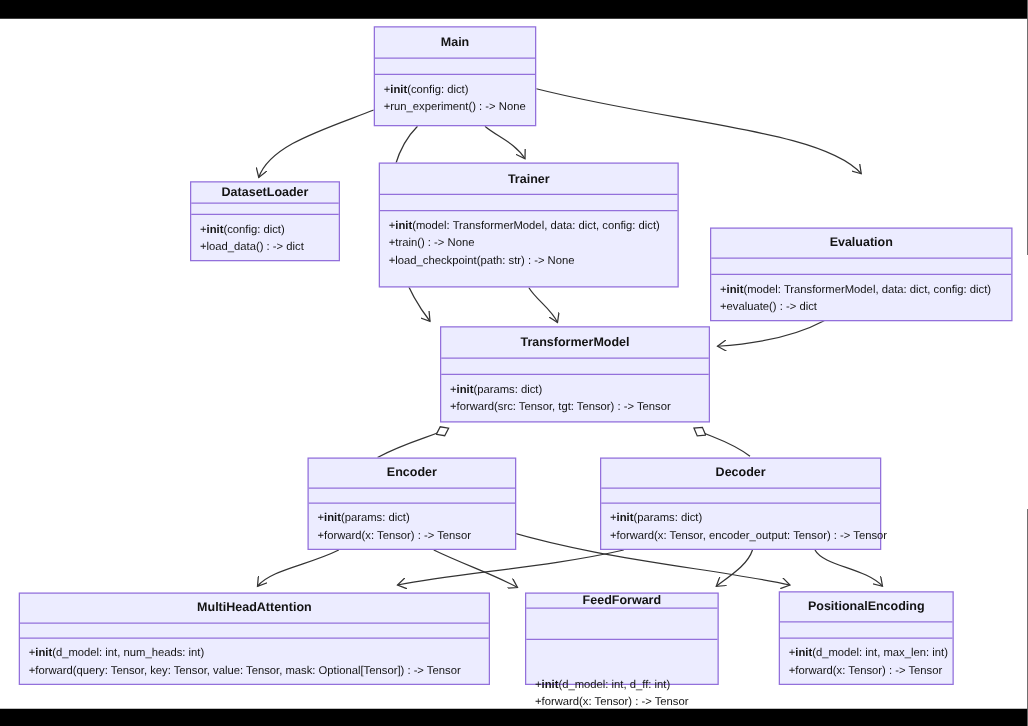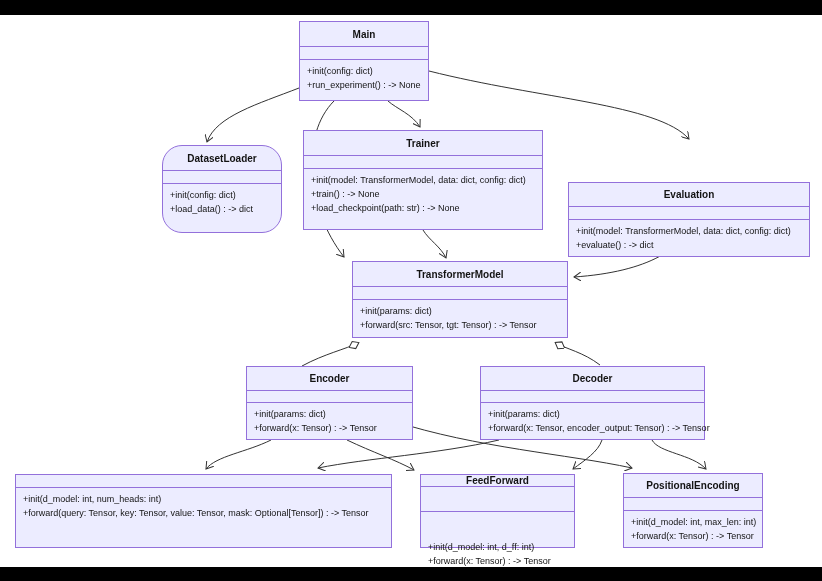--- a/index.html
+++ b/index.html
@@ -11,21 +11,21 @@
   .canvas{position:absolute;left:0;top:0;width:822px;height:581px;}
   svg.edges{position:absolute;left:0;top:0;}
   .edge{fill:none;stroke:#333333;stroke-width:1px;}
   .class-box{position:absolute;background:#ECECFF;border:1px solid #9370DB;
              box-sizing:border-box;display:flex;flex-direction:column;}
   .class-title{height:24px;border-bottom:1px solid #9370DB;font-weight:bold;font-size:10px;
                color:#131313;display:flex;align-items:center;justify-content:center;}
   .class-attrs{height:12px;border-bottom:1px solid #9370DB;}
   .class-methods{flex:1;padding:4px 7px;font-size:9px;line-height:14px;color:#131313;}
   .method-line{white-space:nowrap;}
-  .method-line b{font-weight:normal;}
+  .method-line b{font-weight:bold;}
 </style>
 </head>
 <body>
 
 <div class="page">
   <div class="canvas">
       <svg class="edges" width="822" height="581">
         <defs>
           <marker id="varrow" markerWidth="9" markerHeight="9" refX="7" refY="4.5" orient="auto" markerUnits="userSpaceOnUse">
             <path d="M0,0 L7,4.5 L0,9" fill="none" stroke="#333333" stroke-width="1"></path>
@@ -50,21 +50,21 @@
         <path d="M 652 440 C 659 453 692 454 706 469" class="edge" marker-end="url(#varrow)"></path>
       </svg>
       <div class="class-box" style="left: 299px; top: 21px; width: 130px; height: 80px;">
         <div class="class-title">Main</div>
         <div class="class-attrs"></div>
         <div class="class-methods">
           <div class="method-line">+<b>init</b>(config: dict)</div>
           <div class="method-line">+run_experiment() : -&gt; None</div>
         </div>
       </div>
-      <div class="class-box" style="left: 162px; top: 145px; width: 120px; height: 88px; border-radius: 20px;">
+      <div class="class-box" style="left: 152px; top: 145px; width: 120px; height: 64px;">
         <div class="class-title">DatasetLoader</div>
         <div class="class-attrs"></div>
         <div class="class-methods">
           <div class="method-line">+<b>init</b>(config: dict)</div>
           <div class="method-line">+load_data() : -&gt; dict</div>
         </div>
       </div>
       <div class="class-box" style="left: 303px; top: 130px; width: 240px; height: 100px;">
         <div class="class-title">Trainer</div>
         <div class="class-attrs"></div>
@@ -100,20 +100,21 @@
       </div>
       <div class="class-box" style="left: 480px; top: 366px; width: 225px; height: 74px;">
         <div class="class-title">Decoder</div>
         <div class="class-attrs"></div>
         <div class="class-methods">
           <div class="method-line">+<b>init</b>(params: dict)</div>
           <div class="method-line">+forward(x: Tensor, encoder_output: Tensor) : -&gt; Tensor</div>
         </div>
       </div>
       <div class="class-box" style="left: 15px; top: 474px; width: 377px; height: 74px;">
+        <div class="class-title">MultiHeadAttention</div>
         <div class="class-attrs"></div>
         <div class="class-methods">
           <div class="method-line">+<b>init</b>(d_model: int, num_heads: int)</div>
           <div class="method-line">+forward(query: Tensor, key: Tensor, value: Tensor, mask: Optional[Tensor]) : -&gt; Tensor</div>
         </div>
       </div>
       <div class="class-box" style="left: 420px; top: 474px; width: 155px; height: 74px; gap: 24px;">
         <div class="class-title">FeedForward</div>
         <div class="class-attrs"></div>
         <div class="class-methods">

